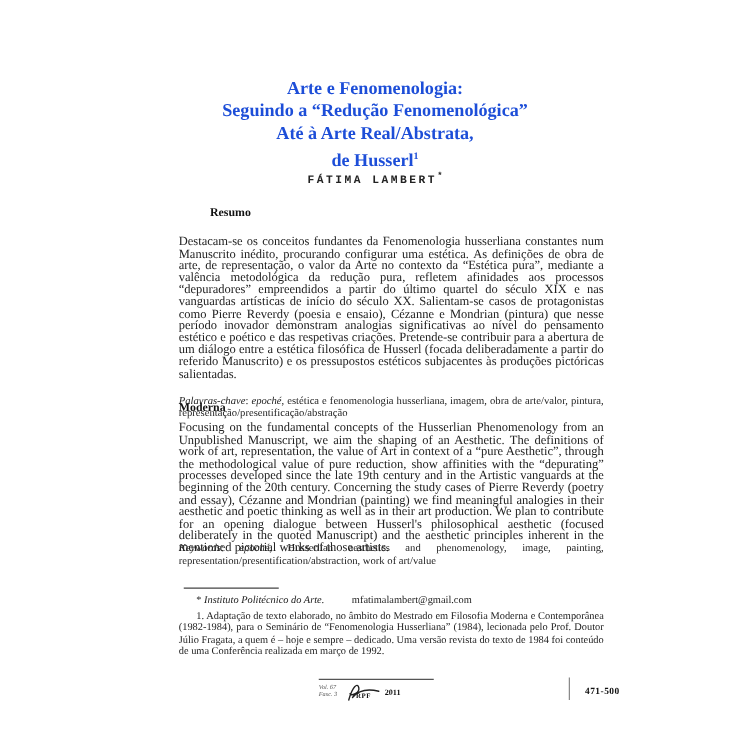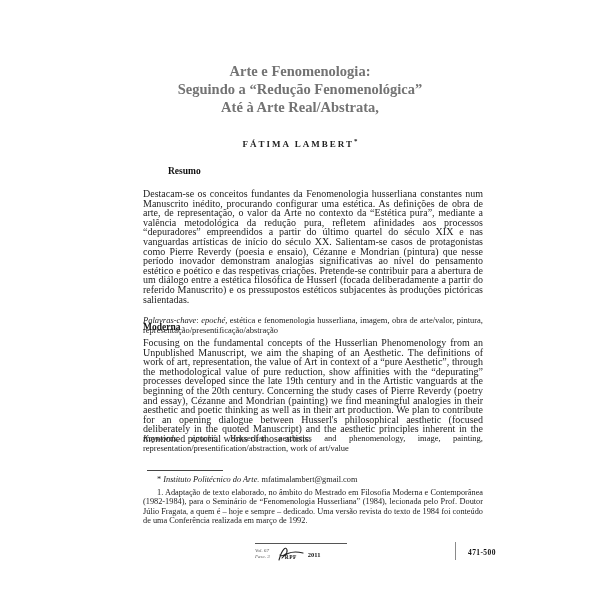--- a/index.html
+++ b/index.html
@@ -4,27 +4,27 @@
 <style>
   html,body { margin:0; padding:0; }
   body {
     width:600px; height:600px; background:#ffffff; overflow:hidden;
     font-family:"Liberation Serif", serif; color:#1c1c1c; position:relative;
   }
   .page { position:absolute; inset:0; background:#ffffff; }
 
   .title-block {
     position:absolute; top:62px; left:0; right:0;
-    text-align:center; font-weight:bold; font-size:14.5px; line-height:18px; color:#737373;
+    text-align:center; font-weight:bold; font-size:14.5px; line-height:18px; color:#1d4ed8;
   }
   .title-block sup { font-size:8px; vertical-align:super; }
 
   .author-line {
     position:absolute; top:137px; left:0; right:0;
-    text-align:center; font-weight:bold; font-size:9px; letter-spacing:2px; color:#222;
+    text-align:center; font-weight:bold; font-size:9px; letter-spacing:2px; color:#222;font-family:Liberation Mono, monospace;
   }
   .author-line sup { font-size:7px; letter-spacing:0; }
 
   .col { position:absolute; left:143px; width:340px; }
 
   .sec-heading { font-weight:bold; font-size:9.5px; color:#111; }
   .h-resumo   { top:166px;margin-left:25px; }
   .h-abstract { top:322px; }
 
   .body-para {
@@ -43,21 +43,21 @@
   .fn-rule {
     position:absolute; left:147px; top:470px; width:76px; height:0;
     border-top:0.8px solid #444;
   }
   .footnote {
     font-size:8.3px; line-height:9.4px; text-align:justify;
     text-indent:14px; color:#222;
   }
   .fn-aff  { top:475px; text-align:left; }
   .fn-aff i { font-style:italic; }
-  .fn-aff .fn-email { margin-left:0;text-align:right; }
+  .fn-aff .fn-email { margin-left:20px;text-align:right; }
   .fn-note { top:488px; }
 
   .footer-left {
     position:absolute; left:255px; top:543px; width:92px;
     border-top:0.8px solid #555; padding-top:2px;
     display:flex; align-items:center; gap:3px;
   }
   .vol-block { font-size:5px; line-height:6px; color:#555; font-style:italic; text-align:left; }
   .logo-box { position:relative; width:32px; height:16px; flex:0 0 auto; }
   .logo-box svg { position:absolute; left:0; top:0; }
@@ -75,20 +75,21 @@
 </style>
 </head>
 <body>
 
 <div class="page">
 
   <div class="title-block">
     <div>Arte e Fenomenologia:</div>
     <div>Seguindo a “Redução Fenomenológica”</div>
     <div>Até à Arte Real/Abstrata,</div>
+    <div><span>de Husserl</span><sup>1</sup></div>
   </div>
 
   <div class="author-line">
     <span>FÁTIMA LAMBERT</span><sup>*</sup>
   </div>
 
   <div class="col sec-heading h-resumo">Resumo</div>
 
   <div class="col body-para p-resumo">Destacam-se os conceitos fundantes da Fenomenologia husserliana constantes num Manuscrito inédito, procurando configurar uma estética. As definições de obra de arte, de representação, o valor da Arte no contexto da “Estética pura”, mediante a valência metodológica da redução pura, refletem afinidades aos processos “depuradores” empreendidos a partir do último quartel do século XIX e nas vanguardas artísticas de início do século XX. Salientam-se casos de protagonistas como Pierre Reverdy (poesia e ensaio), Cézanne e Mondrian (pintura) que nesse período inovador demonstram analogias significativas ao nível do pensamento estético e poético e das respetivas criações. Pretende-se contribuir para a abertura de um diálogo entre a estética filosófica de Husserl (focada deliberadamente a partir do referido Manuscrito) e os pressupostos estéticos subjacentes às produções pictóricas salientadas.</div>
 

